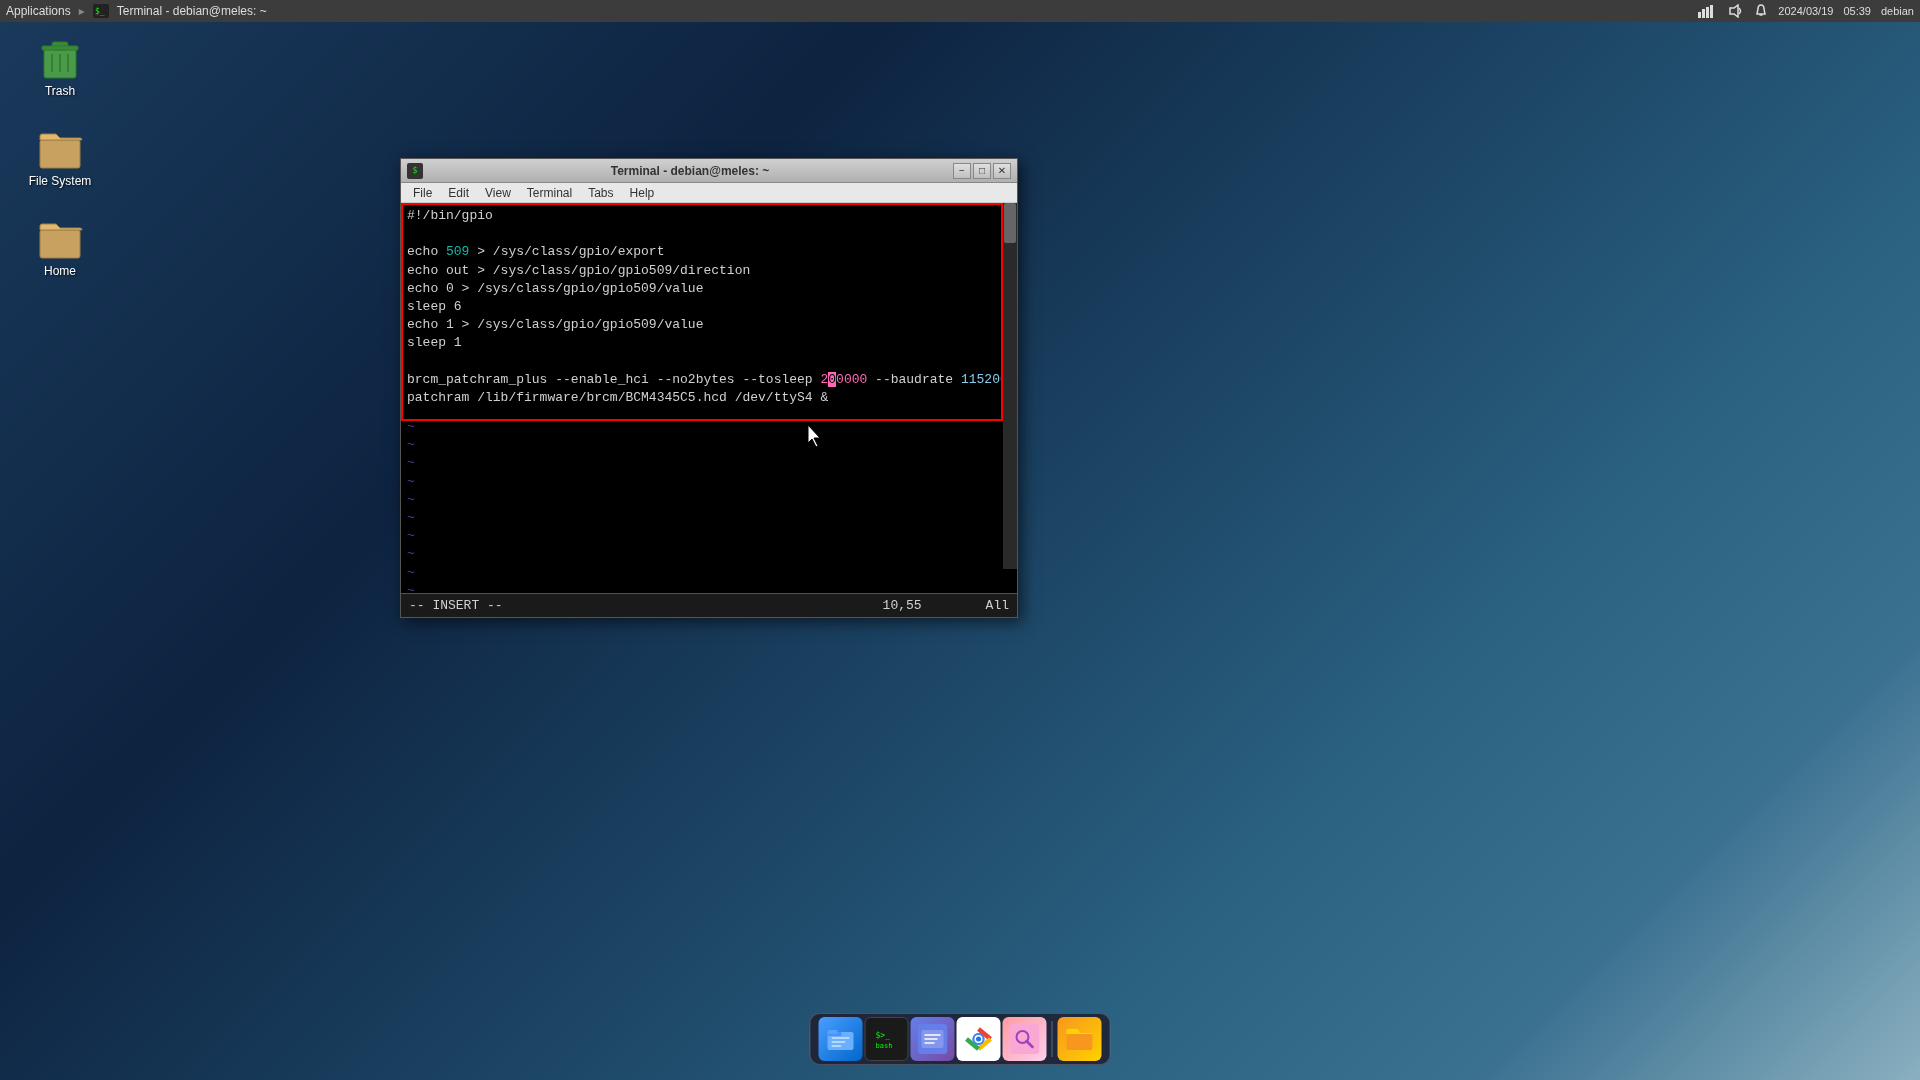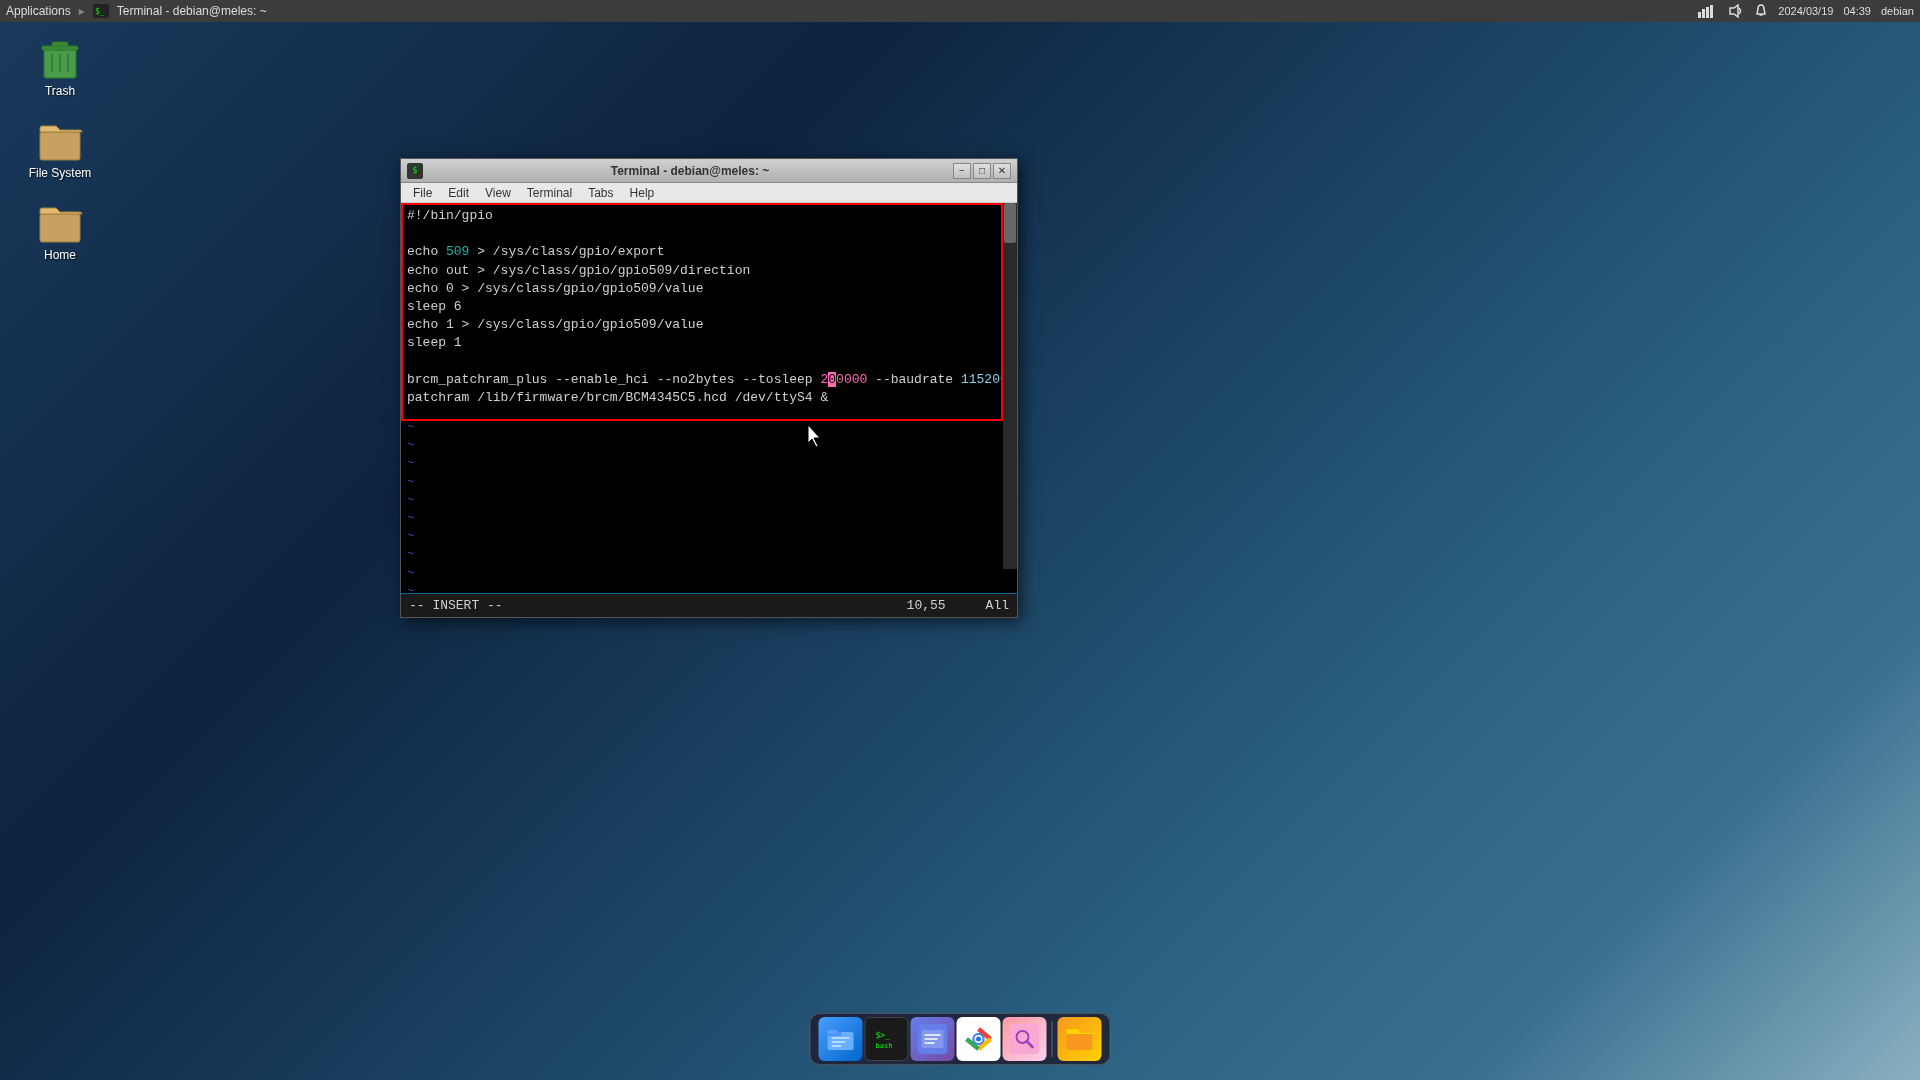--- a/index.html
+++ b/index.html
@@ -72,21 +72,21 @@
       gap: 10px;
     }
 
     
     .desktop-icons {
       position: absolute;
       top: 30px;
       left: 20px;
       display: flex;
       flex-direction: column;
-      gap: 10px;
+      gap: 18px;
     }
 
     .desktop-icon {
       display: flex;
       flex-direction: column;
       align-items: center;
       width: 80px;
       cursor: pointer;
       padding: 4px;
       border-radius: 4px;
@@ -262,21 +262,21 @@
       color: #d0d0d0;
       font-family: 'Courier New', monospace;
       font-size: 13px;
     }
 
     .status-position {
       color: #d0d0d0;
       font-family: 'Courier New', monospace;
       font-size: 13px;
       display: flex;
-      gap: 40px;
+      gap: 64px;
     }
 
     
     .c-shebang { color: #d0d0d0; }
     .c-number { color: #14b8a6; }
     .c-tosleep-val { color: #ff69b4; }
     .c-baudrate-val { color: #87ceeb; }
     .c-cursor {
       background: #ff69b4;
       color: #000;
@@ -352,21 +352,21 @@
         <svg width="16" height="14" viewBox="0 0 16 14">
           <polygon points="2,4 6,4 10,1 10,13 6,10 2,10" fill="none" stroke="#ddd" stroke-width="1.5"></polygon>
           <path d="M11,4 Q14,7 11,10" fill="none" stroke="#ddd" stroke-width="1.5"></path>
         </svg>
 
         <svg width="14" height="14" viewBox="0 0 14 14">
           <path d="M7,1 Q10,1 10,5 L11,10 L3,10 L4,5 Q4,1 7,1Z" fill="none" stroke="#ddd" stroke-width="1.5"></path>
           <line x1="5.5" y1="11" x2="8.5" y2="11" stroke="#ddd" stroke-width="1.5"></line>
         </svg>
         <span style="font-size:11px;color:#ddd;">2024/03/19</span>
-        <span style="font-size:11px;color:#ddd;">04:39</span>
+        <span style="font-size:11px;color:#ddd;">05:39</span>
         <span style="font-size:11px;color:#ddd;">debian</span>
       </div>
     </div>
   </div>
 
   <div class="desktop-icons">
 
     <div class="desktop-icon">
       <div class="icon-img">
         <svg width="48" height="48" viewBox="0 0 48 48">

